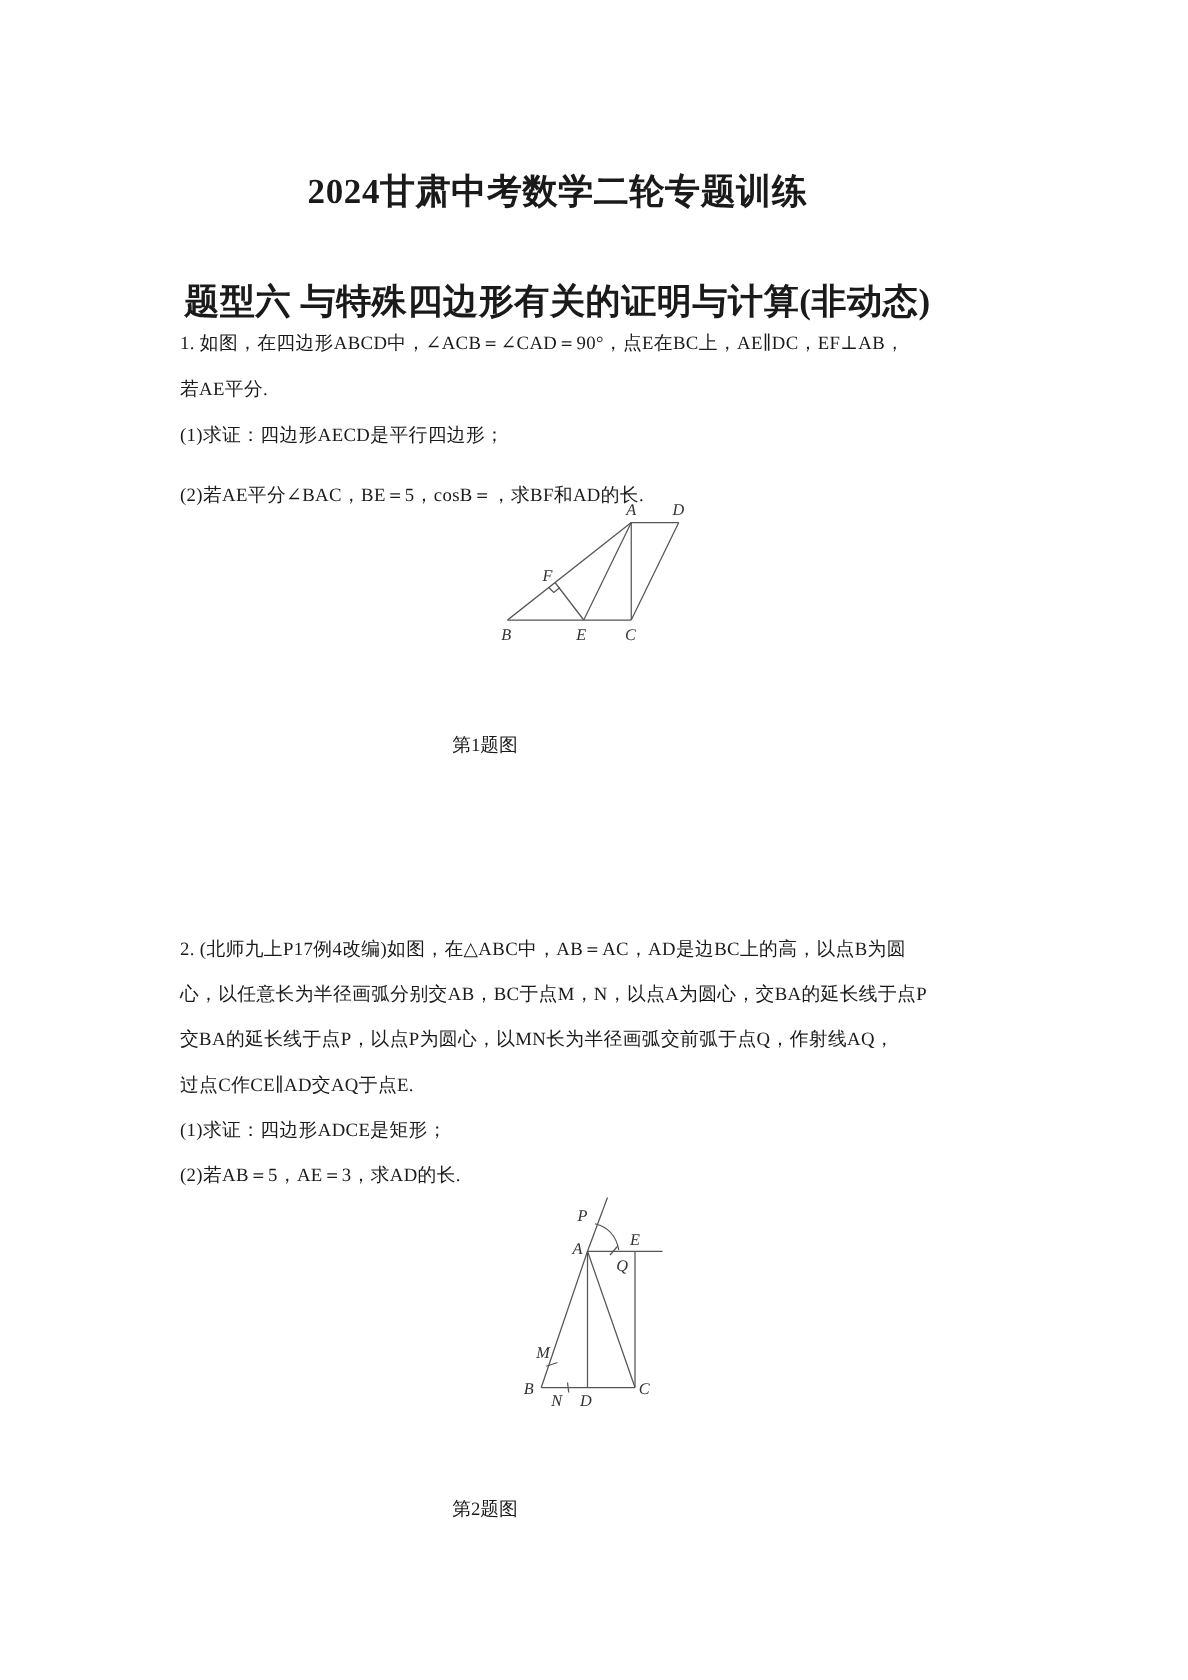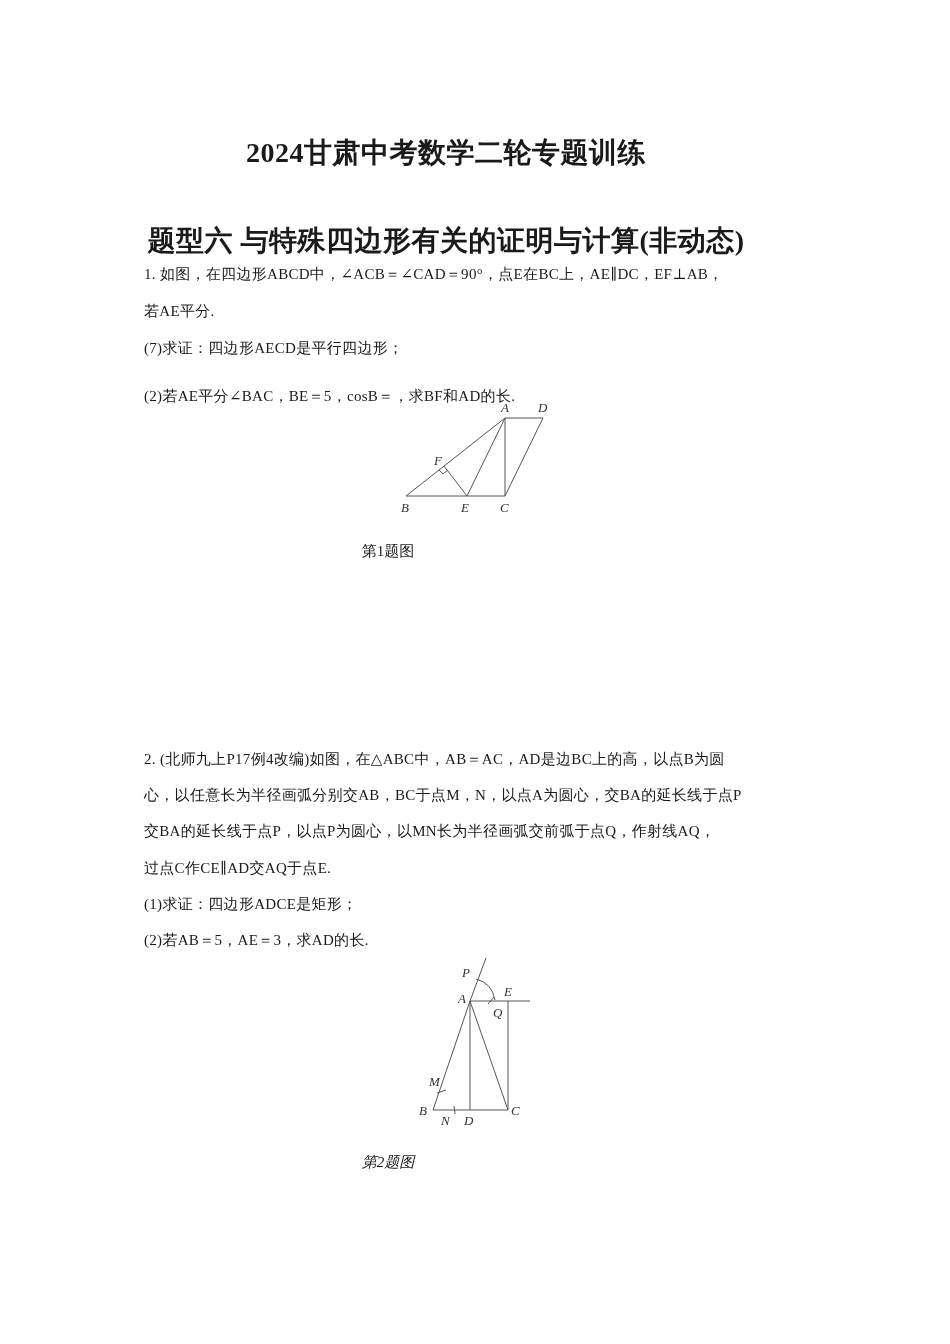--- a/index.html
+++ b/index.html
@@ -3,32 +3,32 @@
 <meta charset="utf-8">
 <style>
   html, body { margin:0; padding:0; background:#ffffff; }
   body { width:950px; height:1344px; position:relative; overflow:hidden;
          font-family:"Liberation Serif","DejaVu Serif",serif; color:#1a1a1a; }
   .title { position:absolute; left:0; width:892px; text-align:center;
            font-weight:bold; font-size:28px; letter-spacing:0.5px; }
   #t1 { top:134px; }
   #t2 { top:200px;margin-top:22px; }
   .line { position:absolute; left:144px; font-size:15px; white-space:nowrap; letter-spacing:0.3px; }
-  .caption { position:absolute; left:0; width:776px; text-align:center; font-size:15px; }
+  .caption { position:absolute; left:0; width:776px; text-align:center; font-size:15px;margin-top:45px; }
   svg text { font-family:"Liberation Serif","DejaVu Serif",serif; font-style:italic; font-size:13px; fill:#333; }
 </style>
 </head>
 <body>
 
 <div id="t1" class="title">2024甘肃中考数学二轮专题训练</div>
 <div id="t2" class="title">题型六  与特殊四边形有关的证明与计算(非动态)</div>
 
 <div class="line" style="top:265px;">1. 如图，在四边形ABCD中，∠ACB＝∠CAD＝90°，点E在BC上，AE∥DC，EF⊥AB，</div>
 <div class="line" style="top:302px;">若AE平分.</div>
-<div class="line" style="top:339px;">(7)求证：四边形AECD是平行四边形；</div>
+<div class="line" style="top:339px;">(1)求证：四边形AECD是平行四边形；</div>
 <div class="line" style="top:374px;margin-top:13px;">(2)若AE平分∠BAC，BE＝5，cosB＝，求BF和AD的长.</div>
 
 <svg style="position:absolute;left:390px;top:395px;" width="170" height="130" viewBox="0 0 170 130">
   <g stroke="#555" stroke-width="1" fill="none">
     <line x1="16" y1="101" x2="115" y2="101"></line>
     <line x1="16" y1="101" x2="115" y2="23"></line>
     <line x1="115" y1="23" x2="153" y2="23"></line>
     <line x1="153" y1="23" x2="115" y2="101"></line>
     <line x1="115" y1="23" x2="115" y2="101"></line>
     <line x1="115" y1="23" x2="77" y2="101"></line>
@@ -70,13 +70,13 @@
   <text x="48" y="48">A</text>
   <text x="94" y="41">E</text>
   <text x="83" y="62">Q</text>
   <text x="19" y="131">M</text>
   <text x="9" y="160">B</text>
   <text x="31" y="170">N</text>
   <text x="54" y="170">D</text>
   <text x="101" y="160">C</text>
 </svg>
 
-<div class="caption" style="top:1153px;font-style:italic;">第2题图</div>
+<div class="caption" style="top:1153px;">第2题图</div>
 
 </body></html>

